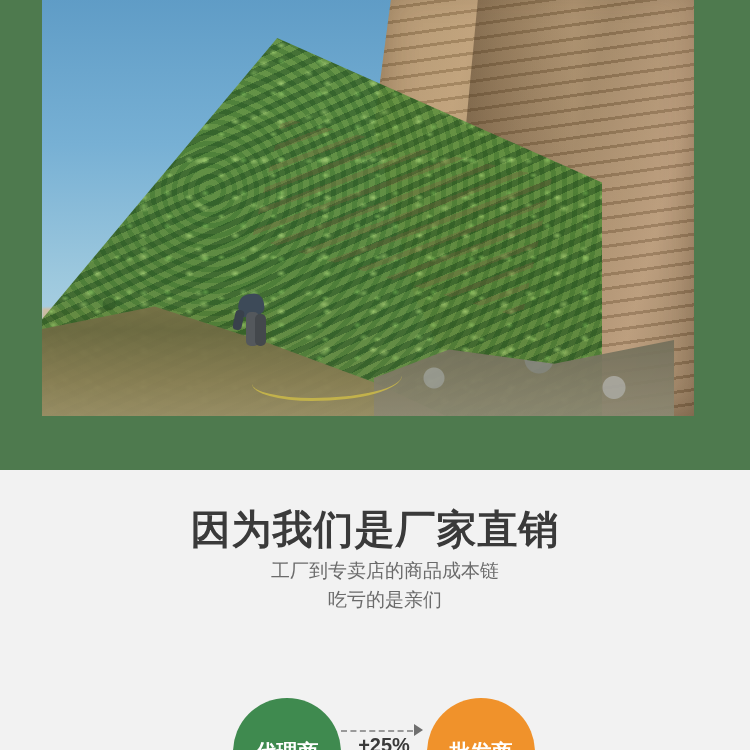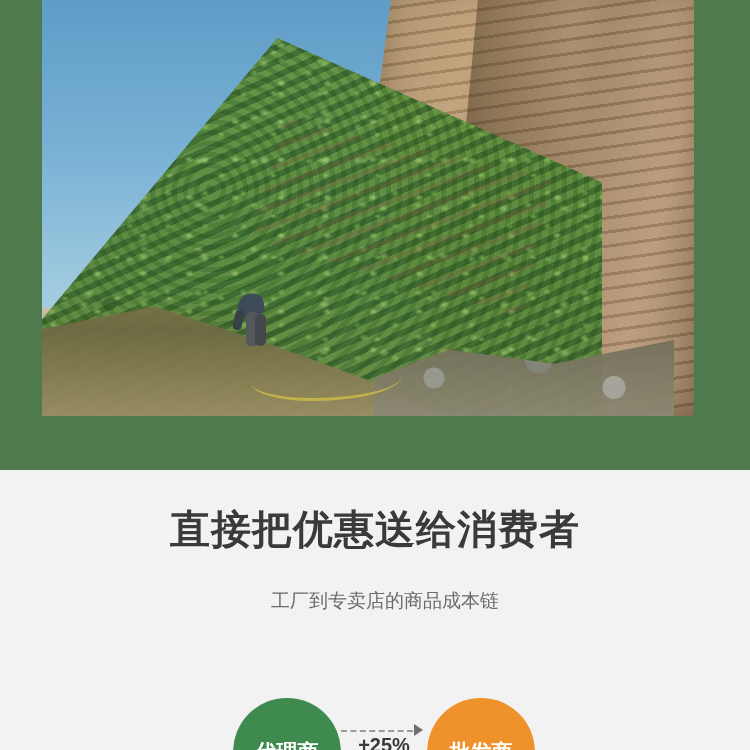--- a/index.html
+++ b/index.html
@@ -226,21 +226,21 @@
     font-size: 40px;
     line-height: 50px;
     font-weight: bold;
     color: #3a3a3a;
     letter-spacing: 1px;
   }
   .headline-line {
     display: block;
   }
   .subhead {
-    margin-top: 32px;
+    margin-top: 2px;
     font-size: 19px;
     line-height: 29px;
     color: #6b6b6b;
     padding-left: 20px;
   }
   .subhead-line {
     display: block;
   }
 
   
@@ -333,24 +333,25 @@
         <div class="arm"></div>
         <div class="leg"></div>
         <div class="leg2"></div>
       </div>
       <div class="hose"></div>
     </div>
   </div>
 
   <div class="info-section">
     <div class="headline">
-      <span class="headline-line">直接把优惠送给消费者</span>
+      <span class="headline-line">因为我们是厂家直销</span>
     </div>
     <div class="subhead">
       <span class="subhead-line">工厂到专卖店的商品成本链</span>
+      <span class="subhead-line">吃亏的是亲们</span>
     </div>
 
     <div class="chain">
       <div class="chain-inner">
         <div class="node agent">
           <span>代理商</span>
         </div>
         <div class="connector">
           <div class="dash-line"></div>
           <div class="arrow-head"></div>

